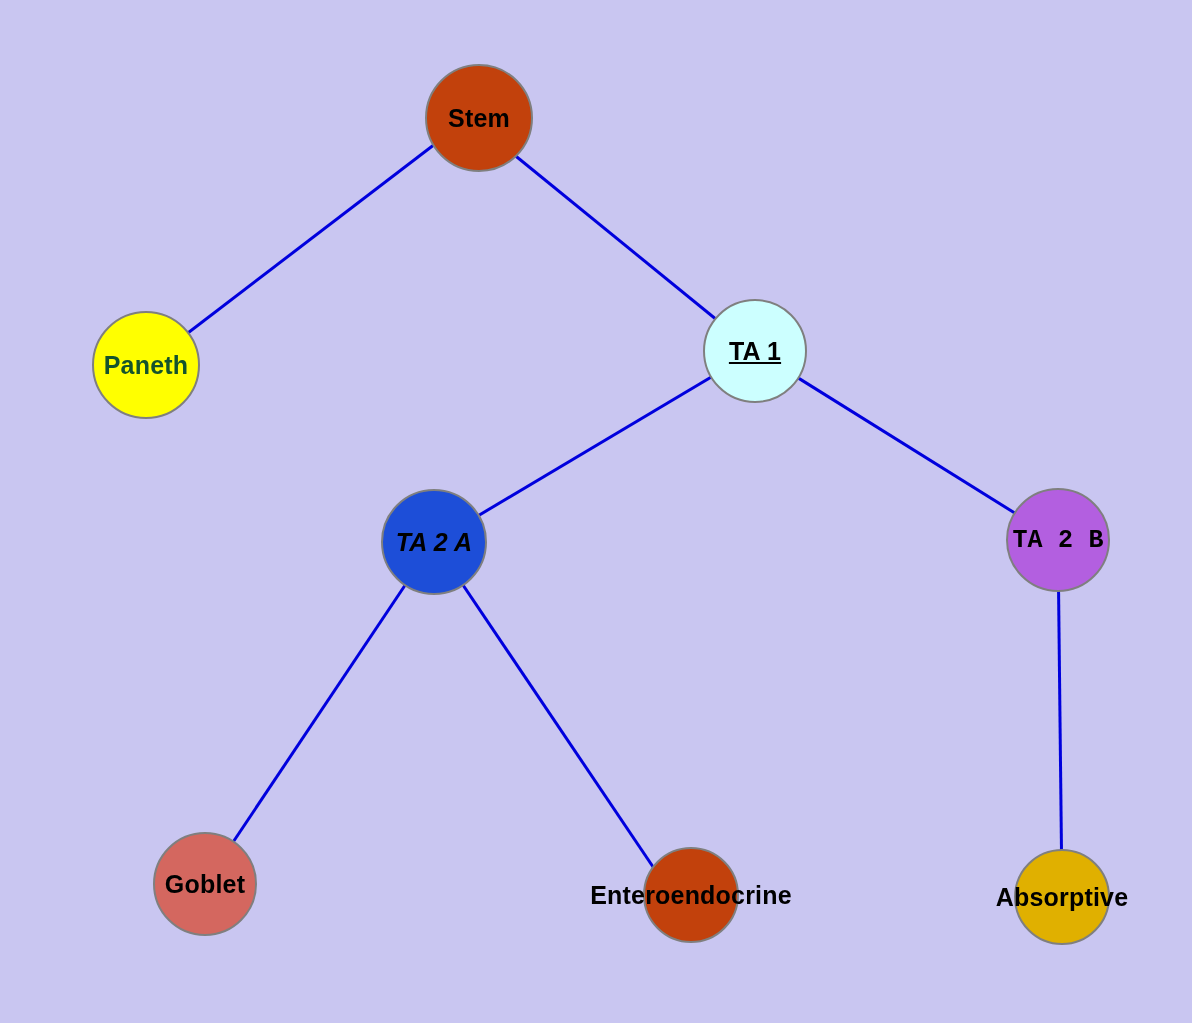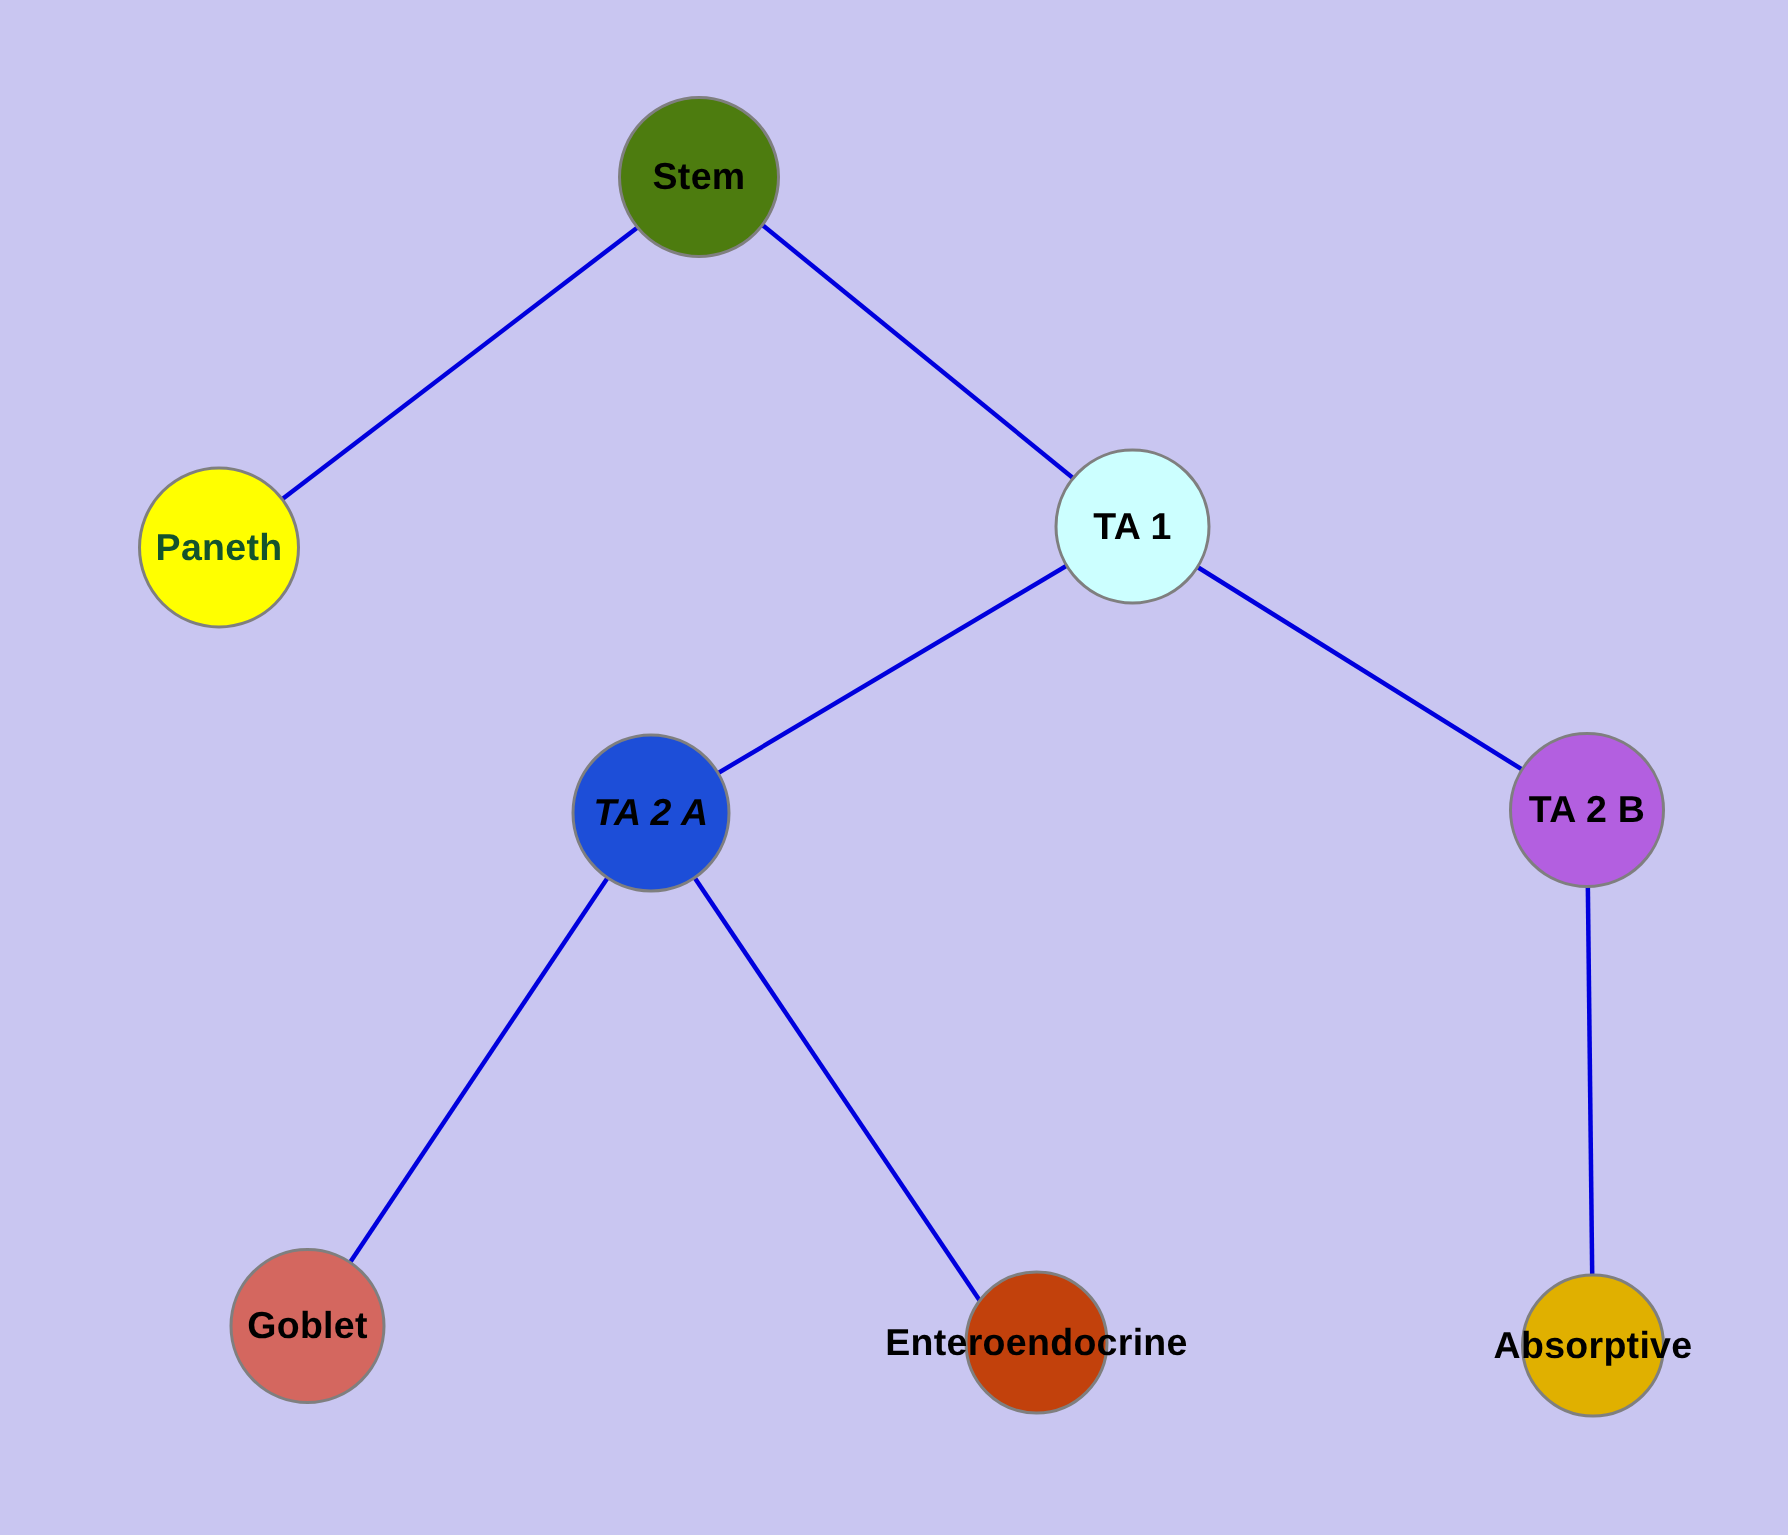--- a/index.html
+++ b/index.html
@@ -48,34 +48,34 @@
   <svg id="edges-layer" width="1192" height="1023">
       <line x1="469" y1="118" x2="146" y2="365" stroke="#0000dd" stroke-width="3"></line>
       <line x1="469" y1="118" x2="755" y2="351" stroke="#0000dd" stroke-width="3"></line>
       <line x1="755" y1="351" x2="434" y2="542" stroke="#0000dd" stroke-width="3"></line>
       <line x1="755" y1="351" x2="1058" y2="540" stroke="#0000dd" stroke-width="3"></line>
       <line x1="434" y1="542" x2="205" y2="884" stroke="#0000dd" stroke-width="3"></line>
       <line x1="434" y1="542" x2="672" y2="895" stroke="#0000dd" stroke-width="3"></line>
       <line x1="1058" y1="540" x2="1062" y2="897" stroke="#0000dd" stroke-width="3"></line>
     </svg>
   <div id="nodes-layer">
-      <div class="node" style="left: 412px; top: 64px; width: 108px; height: 108px; background: #4d7c0f; border-color: rgb(127, 127, 127); border-width: 2px;">
+      <div class="node" style="left: 425px; top: 64px; width: 108px; height: 108px; background: #c2410c; border-color: rgb(127, 127, 127); border-width: 2px;">
         <span class="node-label" style="color: rgb(0, 0, 0);">Stem</span>
       </div>
       <div class="node" style="left: 92px; top: 311px; width: 108px; height: 108px; background: rgb(255, 255, 0); border-color: rgb(127, 127, 127); border-width: 2px;">
         <span class="node-label" style="color: #14532d;">Paneth</span>
       </div>
       <div class="node" style="left: 703px; top: 299px; width: 104px; height: 104px; background: rgb(204, 255, 255); border-color: rgb(127, 127, 127); border-width: 2px;">
-        <span class="node-label" style="color: rgb(0, 0, 0);">TA 1</span>
+        <span class="node-label" style="color: rgb(0, 0, 0); text-decoration: underline;">TA 1</span>
       </div>
       <div class="node" style="left: 381px; top: 489px; width: 106px; height: 106px; background: #1d4ed8; border-color: rgb(127, 127, 127); border-width: 2px; font-style: italic;">
         <span class="node-label" style="color: rgb(0, 0, 0);">TA 2 A</span>
       </div>
       <div class="node" style="left: 1006px; top: 488px; width: 104px; height: 104px; background: rgb(179, 95, 224); border-color: rgb(127, 127, 127); border-width: 2px;">
-        <span class="node-label" style="color: rgb(0, 0, 0);">TA 2 B</span>
+        <span class="node-label" style="color: rgb(0, 0, 0); font-family: Liberation Mono, monospace;">TA 2 B</span>
       </div>
       <div class="node" style="left: 153px; top: 832px; width: 104px; height: 104px; background: rgb(212, 103, 95); border-color: rgb(127, 127, 127); border-width: 2px;">
         <span class="node-label" style="color: rgb(0, 0, 0);">Goblet</span>
       </div>
       <div class="node" style="left: 643px; top: 847px; width: 96px; height: 96px; background: #c2410c; border-color: rgb(127, 127, 127); border-width: 2px;">
         <span class="node-label" style="color: rgb(0, 0, 0);">Enteroendocrine</span>
       </div>
       <div class="node" style="left: 1014px; top: 849px; width: 96px; height: 96px; background: rgb(224, 176, 0); border-color: rgb(127, 127, 127); border-width: 2px;">
         <span class="node-label" style="color: rgb(0, 0, 0); text-align: center;">Absorptive</span>
       </div>

